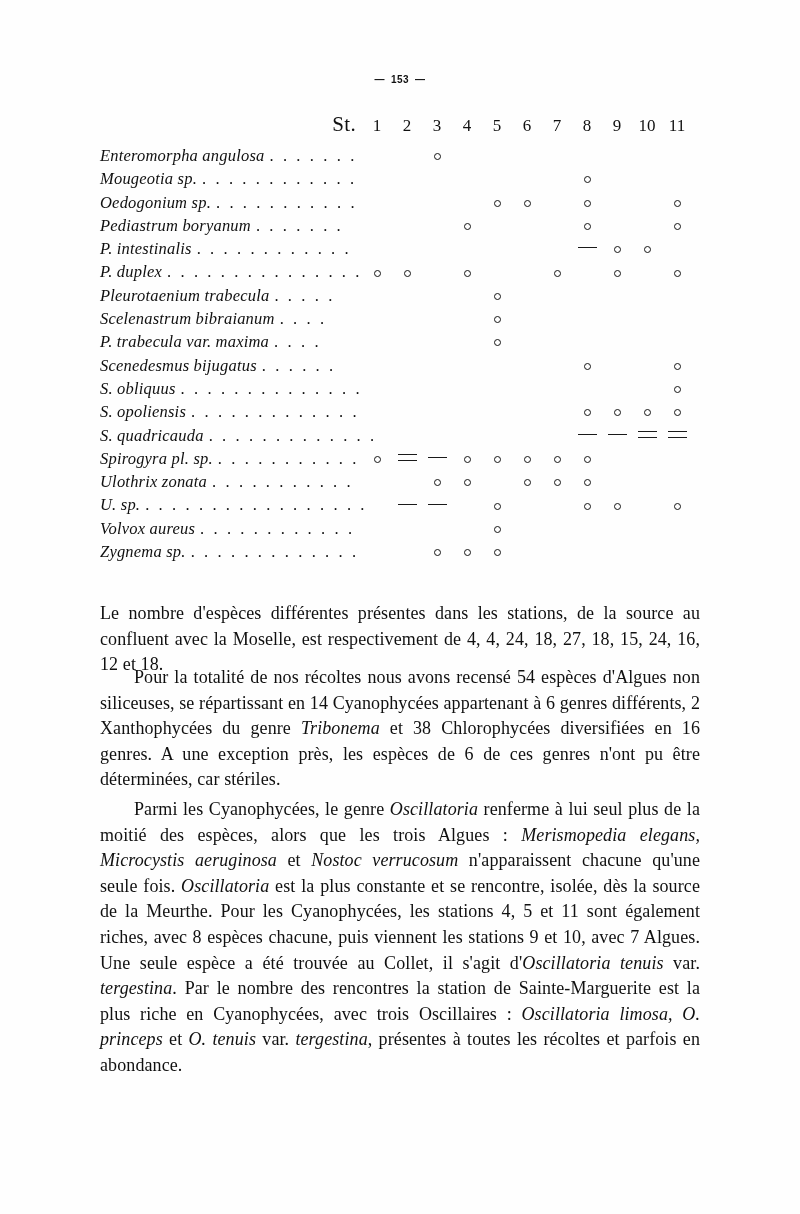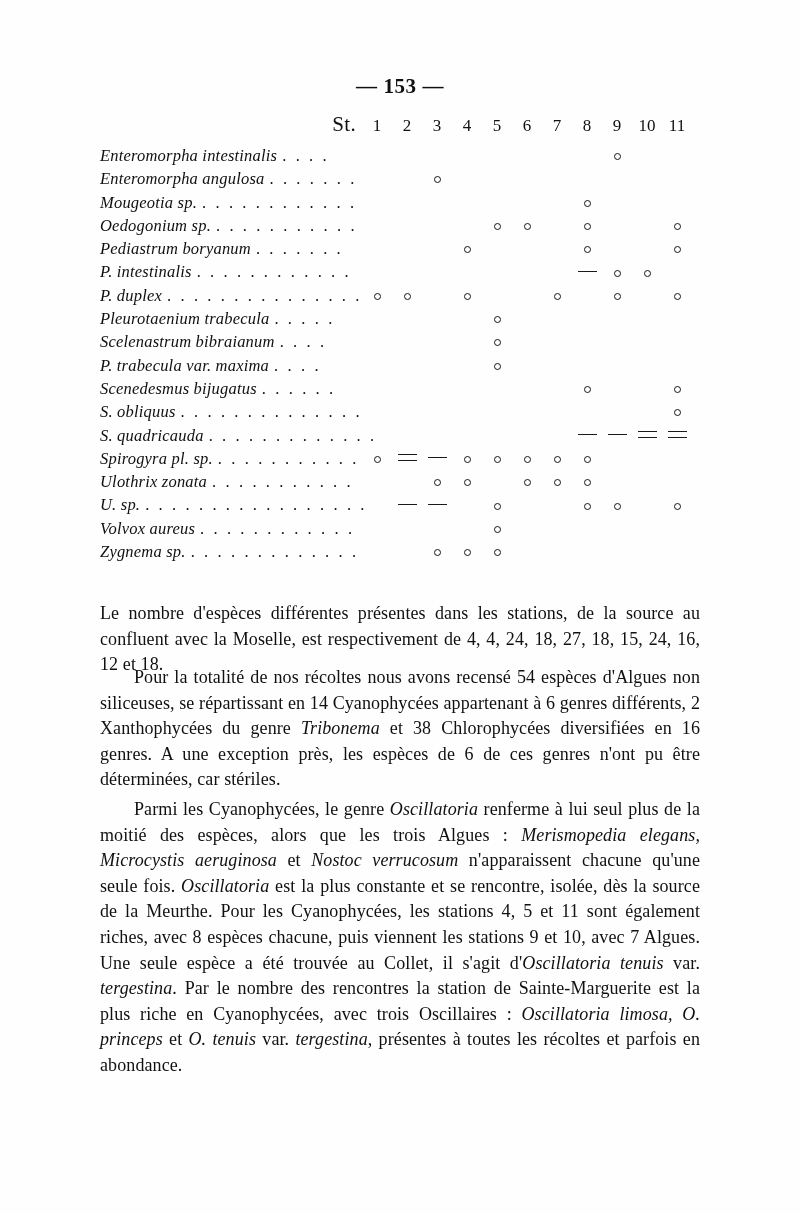--- a/index.html
+++ b/index.html
@@ -24,24 +24,24 @@
     background: #fefefe;
   }
 
   
   .folio {
     position: absolute;
     top: 74px;
     left: 0;
     width: 800px;
     text-align: center;
-    font-size: 21px;
+    font-size: 10px;
     font-weight: bold;
     letter-spacing: 0.5px;
-    font-family: Liberation Serif, serif;
+    font-family: Liberation Sans, sans-serif;
   }
   .folio .dash { display: inline-block; padding: 0 6px; }
 
   
   .table-wrap {
     position: absolute;
     left: 100px;
     top: 112px;
     width: 610px;
   }
@@ -185,34 +185,20 @@
           <th>6</th>
           <th>7</th>
           <th>8</th>
           <th>9</th>
           <th>10</th>
           <th>11</th>
         </tr>
       </thead>
       <tbody id="occ-body">
           <tr>
-            <td class="species"><span class="nm">Enteromorpha intestinalis</span><span class="leader">. . . .</span></td>
-            <td class="cell"></td>
-            <td class="cell"></td>
-            <td class="cell"></td>
-            <td class="cell"></td>
-            <td class="cell"></td>
-            <td class="cell"></td>
-            <td class="cell"></td>
-            <td class="cell"></td>
-            <td class="cell"><span class="mk mk-circle"></span></td>
-            <td class="cell"></td>
-            <td class="cell"></td>
-          </tr>
-          <tr>
             <td class="species"><span class="nm">Enteromorpha angulosa</span><span class="leader">. . . . . . .</span></td>
             <td class="cell"></td>
             <td class="cell"></td>
             <td class="cell"><span class="mk mk-circle"></span></td>
             <td class="cell"></td>
             <td class="cell"></td>
             <td class="cell"></td>
             <td class="cell"></td>
             <td class="cell"></td>
             <td class="cell"></td>
@@ -350,20 +336,34 @@
             <td class="cell"></td>
             <td class="cell"></td>
             <td class="cell"></td>
             <td class="cell"></td>
             <td class="cell"></td>
             <td class="cell"></td>
             <td class="cell"></td>
             <td class="cell"></td>
             <td class="cell"></td>
             <td class="cell"></td>
+            <td class="cell"><span class="mk mk-circle"></span></td>
+          </tr>
+          <tr>
+            <td class="species"><span class="nm">S. opoliensis</span><span class="leader">. . . . . . . . . . . . .</span></td>
+            <td class="cell"></td>
+            <td class="cell"></td>
+            <td class="cell"></td>
+            <td class="cell"></td>
+            <td class="cell"></td>
+            <td class="cell"></td>
+            <td class="cell"></td>
+            <td class="cell"><span class="mk mk-circle"></span></td>
+            <td class="cell"><span class="mk mk-circle"></span></td>
+            <td class="cell"><span class="mk mk-circle"></span></td>
             <td class="cell"><span class="mk mk-circle"></span></td>
           </tr>
           <tr>
             <td class="species"><span class="nm">S. quadricauda</span><span class="leader">. . . . . . . . . . . . .</span></td>
             <td class="cell"></td>
             <td class="cell"></td>
             <td class="cell"></td>
             <td class="cell"></td>
             <td class="cell"></td>
             <td class="cell"></td>

